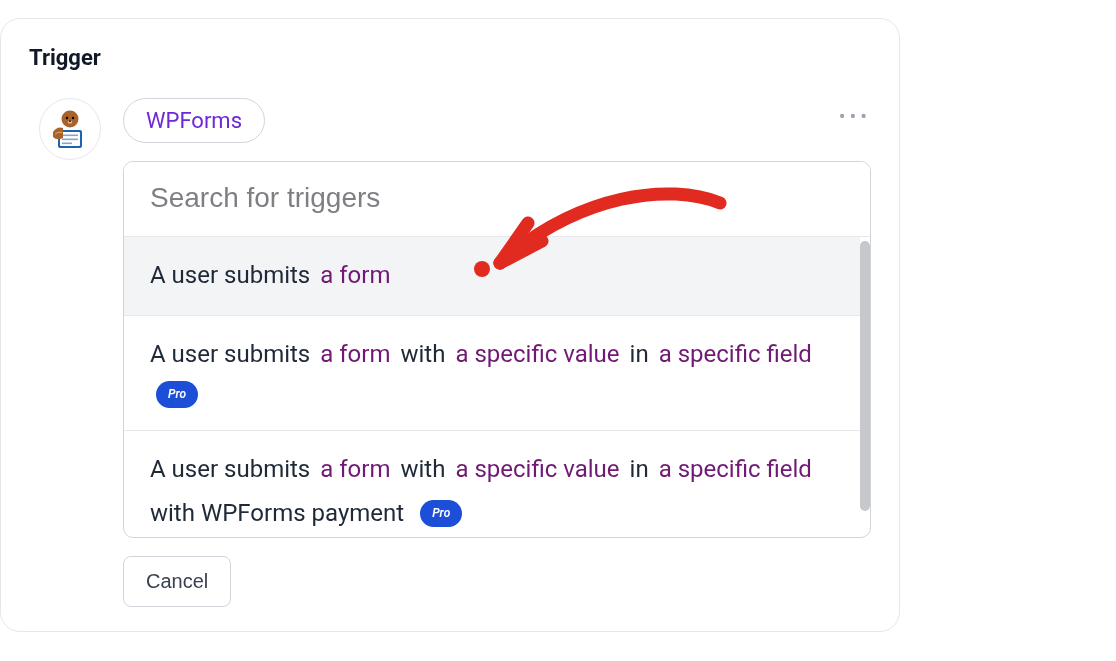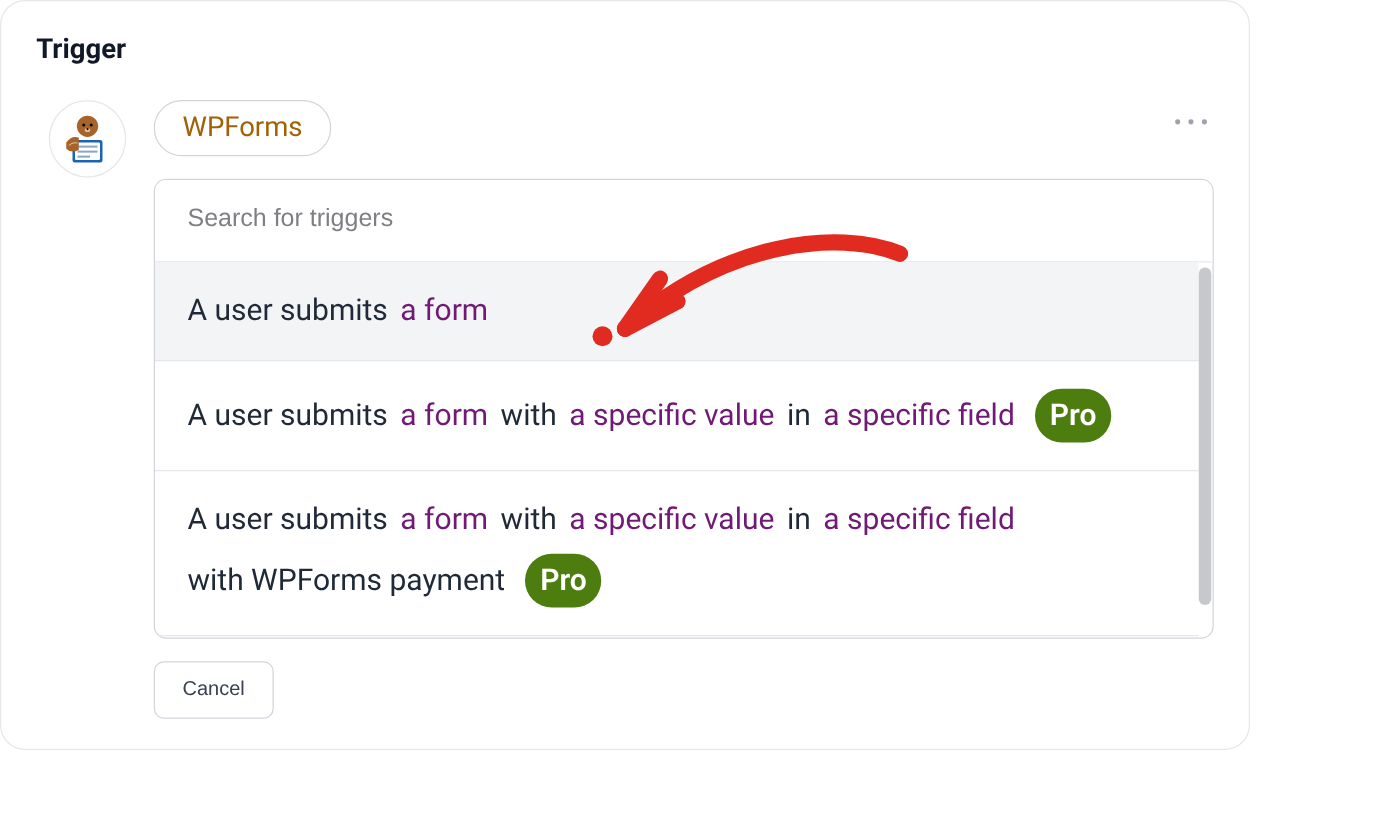--- a/index.html
+++ b/index.html
@@ -4,25 +4,26 @@
   <style>
     * { box-sizing: border-box; margin: 0; padding: 0; }
     body {
       font-family: -apple-system, BlinkMacSystemFont, "Segoe UI", Roboto, Helvetica, Arial, sans-serif;
       background: #fff;
       width: 1116px;
       height: 661px;
       position: relative;
     }
     .card {
-      width: 1000px;
+      width: 900px;
       border: 1px solid #e5e7eb;
       border-radius: 20px;
       padding: 0;
       background: #fff;
+      margin-top: 18px;
     }
     .section-title {
       font-weight: 700;
       font-size: 22px;
       color: #111827;
       padding: 26px 0 0 28px;
     }
     .row {
       display: flex;
       align-items: flex-start;
@@ -42,21 +43,21 @@
       background: #fff;
     }
     .avatar svg { display: block; }
     .main-col { flex: 1 1 auto; }
     .tag {
       display: inline-block;
       border: 1px solid #d1d5db;
       border-radius: 999px;
       padding: 9px 22px;
       font-size: 22px;
-      color: #a16207;
+      color: #6d28d9;
       background: #fff;
       margin-bottom: 18px;
     }
     .ellipsis {
       position: absolute;
       right: 28px;
       top: 36px;
       color: #9ca3af;
       letter-spacing: 4px;
       font-size: 20px;
@@ -66,21 +67,21 @@
     .combo {
       border: 1px solid #d1d5db;
       border-radius: 10px;
       overflow: hidden;
       background: #fff;
     }
     .search-input {
       width: 100%;
       border: none;
       outline: none;
-      font-size: 20px;
+      font-size: 28px;
       color: #701a75;
       padding: 20px 26px 22px 26px;
       border-bottom: 1px solid #e5e7eb;
     }
     .search-input::placeholder { color: #7d7f83; }
     .list-wrap {
       display: flex;
       align-items: stretch;
     }
     .options {
@@ -98,27 +99,28 @@
       align-items: center;
       gap: 10px;
       line-height: 1.4;
       cursor: pointer;
     }
     .option:first-child { border-top: none; }
     .option.hover { background: #f3f4f6; }
     .seg-link { color: #701a75; }
     .pro-badge {
       display: inline-block;
-      background: #4d7c0f;
+      background: #1d4ed8;
       color: #fff;
-      font-size: 24px;
+      font-size: 12px;
       font-weight: 600;
       padding: 5px 12px;
       border-radius: 999px;
       margin-left: 6px;
+      font-style: italic;
     }
     .fake-scrollbar {
       width: 14px;
       background: transparent;
       display: flex;
       align-items: flex-start;
       justify-content: center;
       padding-top: 4px;
       padding-bottom: 4px;
     }
@@ -126,21 +128,21 @@
       width: 10px;
       height: 270px;
       background: #c6c8cc;
       border-radius: 6px;
     }
     .cancel-btn {
       border: 1px solid #d1d5db;
       background: #fff;
       border-radius: 8px;
       padding: 13px 22px;
-      font-size: 16px;
+      font-size: 20px;
       color: #374151;
       margin-top: 18px;
       cursor: pointer;
     }
     .arrow-overlay {
       position: absolute;
       left: 470px;
       top: 173px;
       pointer-events: none;
     }

